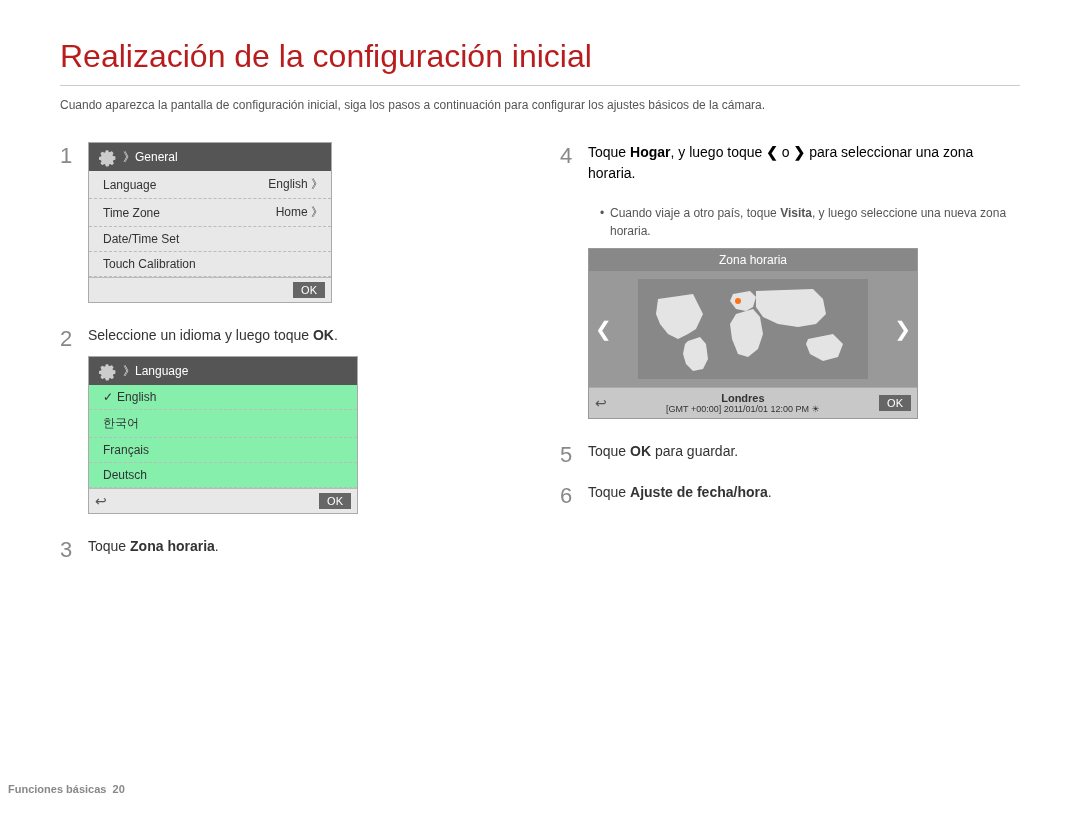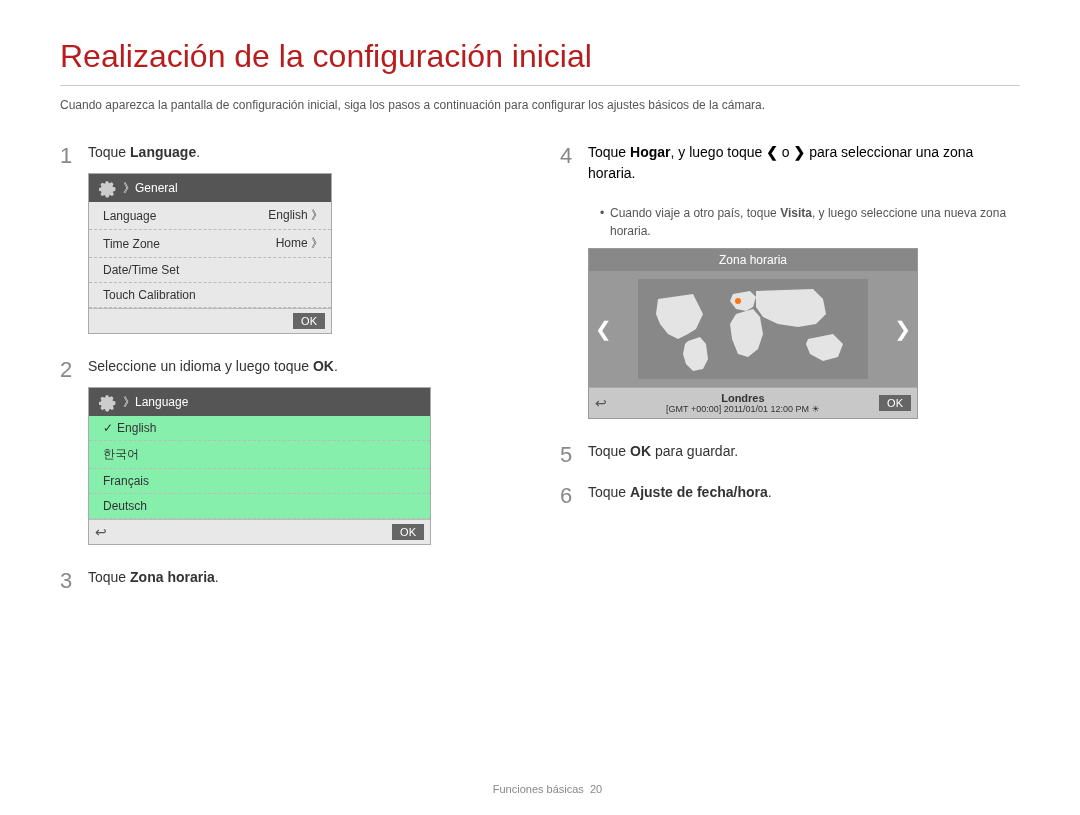--- a/index.html
+++ b/index.html
@@ -131,21 +131,21 @@
       font-size: 11px;
       padding: 2px 8px;
       border: none;
       cursor: pointer;
     }
 
     
     .language-screen {
       border: 1px solid #aaa;
       background: #d0d0d0;
-      width: 343px;
+      width: 270px;
     }
 
     .lang-menu-row {
       display: flex;
       align-items: center;
       padding: 5px 8px 5px 14px;
       border-bottom: 1px dashed #bbb;
       background: #86efac;
       font-size: 12px;
       color: #333;
@@ -247,25 +247,25 @@
 
     .bullet-text::before {
       content: '•';
       position: absolute;
       left: 0;
     }
 
     .page-footer {
       position: absolute;
       bottom: 20px;
-      left: 15px;
+      left: 8px;
       right: 0;
-      text-align: center;
       font-size: 11px;
       color: #888;
+      font-weight: bold;
     }
 
     .step4-text {
       font-size: 14px;
       color: #000000;
       line-height: 1.5;
       margin-bottom: 20px;
     }
 
     .step5-6 {
@@ -283,23 +283,20 @@
   <h1 class="page-title">Realización de la configuración inicial</h1>
   <p class="page-subtitle">Cuando aparezca la pantalla de configuración inicial, siga los pasos a continuación para configurar los ajustes básicos de la cámara.</p>
 
   <div class="content-grid">
 
     <div class="left-col">
 
       <div class="step">
         <span class="step-number">1</span>
         <div class="step-content">
-          <p class="step-text">
-            <span>Toque </span><b>Language</b><span>.</span>
-          </p>
 
           <div class="camera-screen">
             <div class="camera-screen-header">
               <svg class="gear-icon-svg" viewBox="0 0 20 20" fill="#ccc">
                 <path d="M10 7a3 3 0 100 6 3 3 0 000-6zm7.2 2.3l-1.2-.2a6.1 6.1 0 00-.5-1.2l.7-1a.9.9 0 000-1.2l-1.1-1.1a.9.9 0 00-1.2 0l-1 .7a6.1 6.1 0 00-1.2-.5L11.5 4a.9.9 0 00-.9-.8H9.4A.9.9 0 008.5 4l-.2 1.2a6.1 6.1 0 00-1.2.5l-1-.7a.9.9 0 00-1.2 0L3.8 6.1a.9.9 0 000 1.2l.7 1a6.1 6.1 0 00-.5 1.2L2.8 9.7a.9.9 0 00-.8.9v1.6c0 .5.3.9.8.9l1.2.2c.1.4.3.8.5 1.2l-.7 1a.9.9 0 000 1.2l1.1 1.1c.3.3.9.3 1.2 0l1-.7c.4.2.8.4 1.2.5l.2 1.2c.1.5.5.8.9.8h1.6c.5 0 .9-.3.9-.8l.2-1.2c.4-.1.8-.3 1.2-.5l1 .7c.3.3.9.3 1.2 0l1.1-1.1c.3-.3.3-.9 0-1.2l-.7-1c.2-.4.4-.8.5-1.2l1.2-.2c.5-.1.8-.5.8-.9V10c0-.5-.3-.9-.8-.9z"></path>
               </svg>
               <span>》General</span>
             </div>
             <div class="camera-menu-row">
               <span>Language</span>

